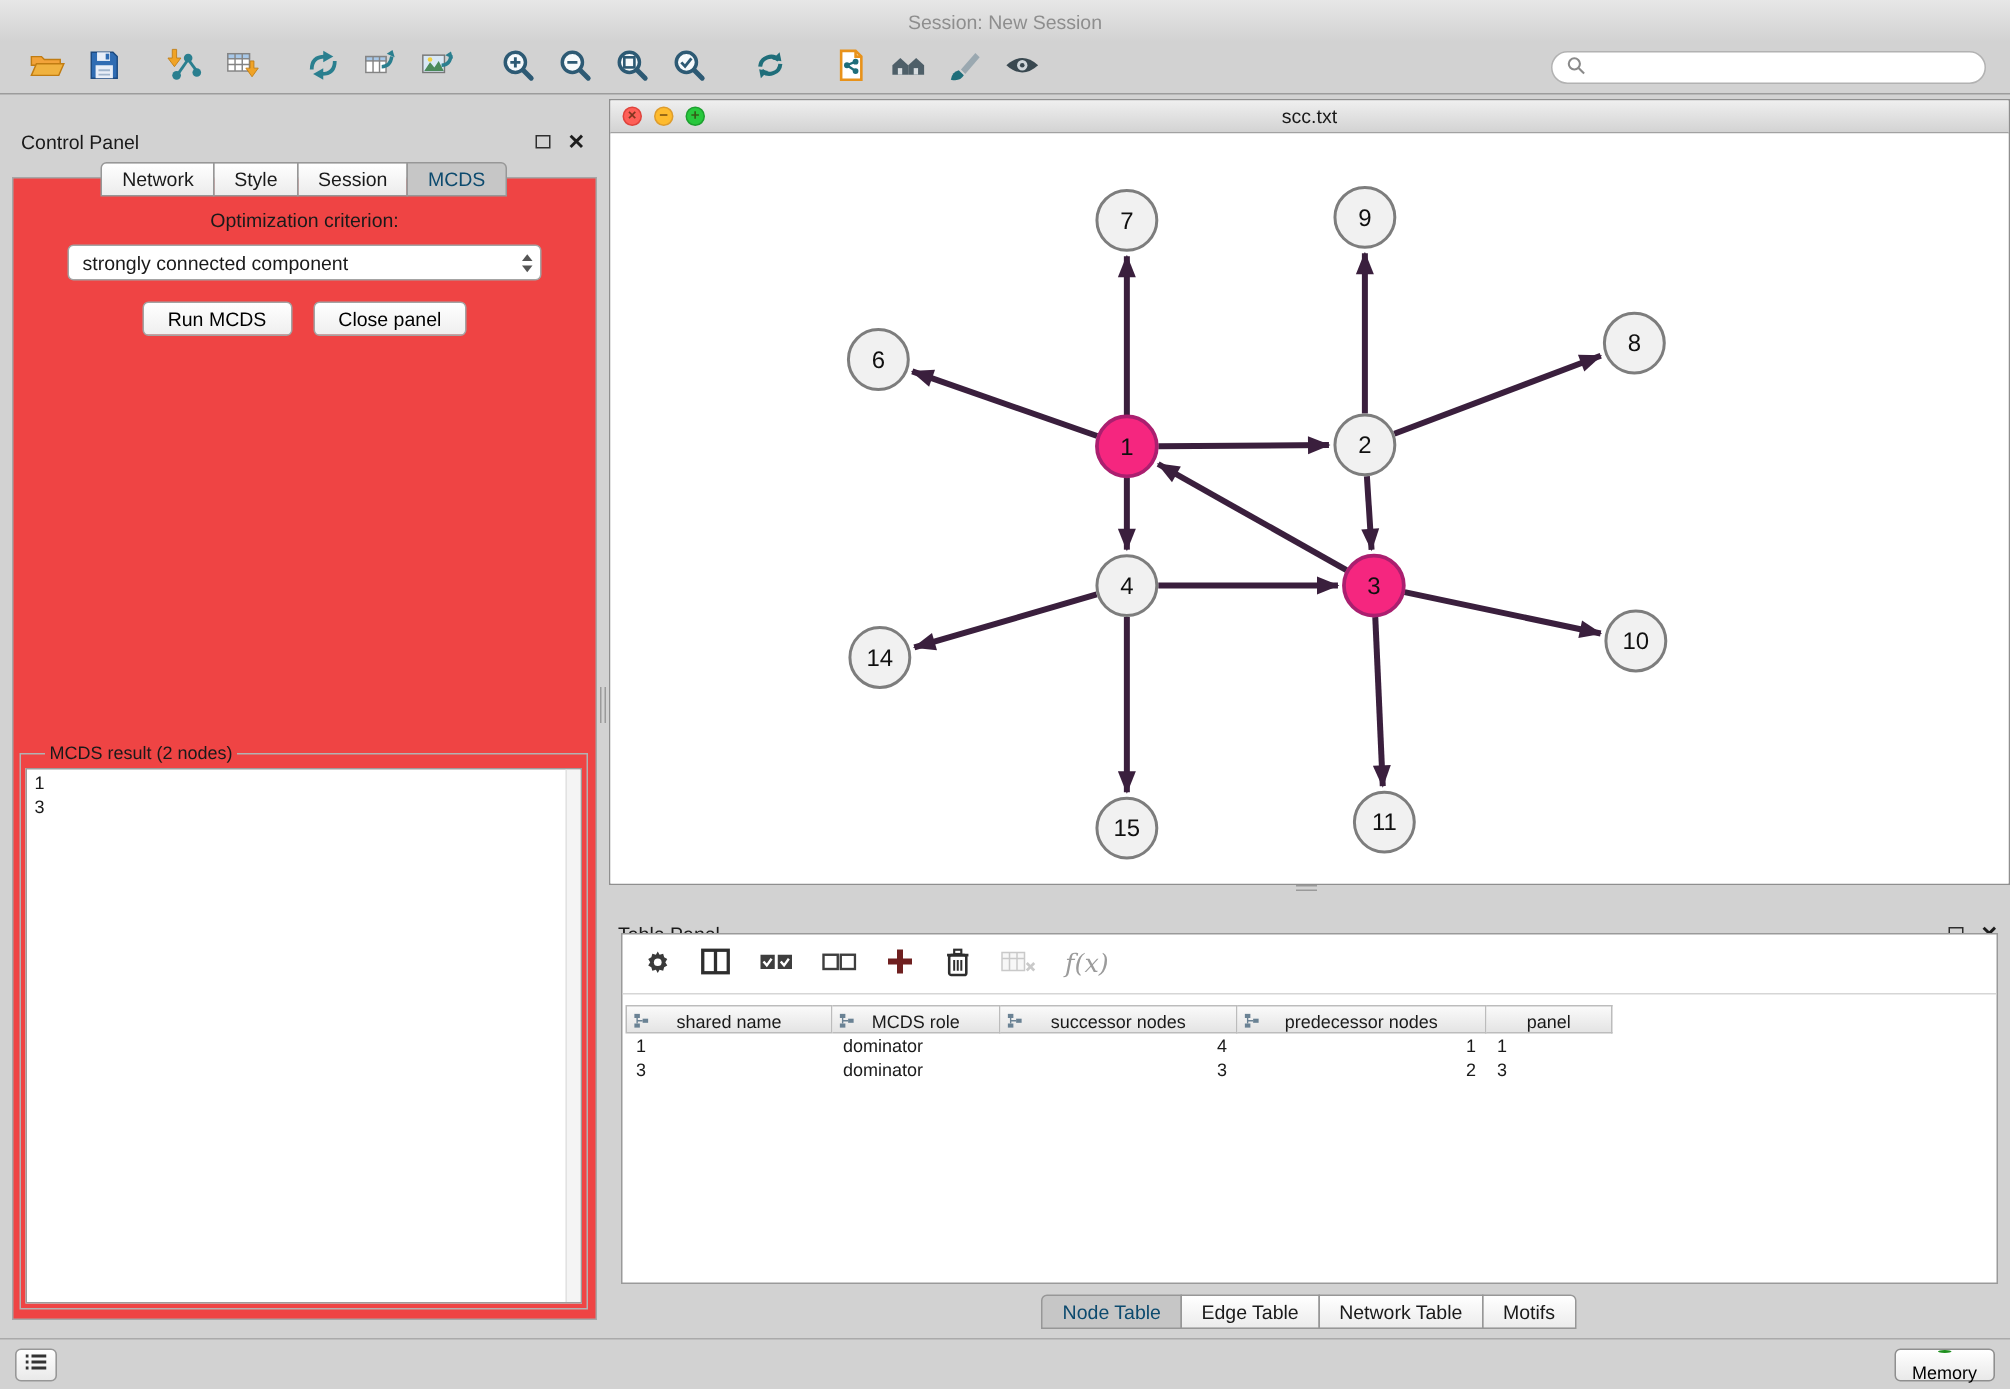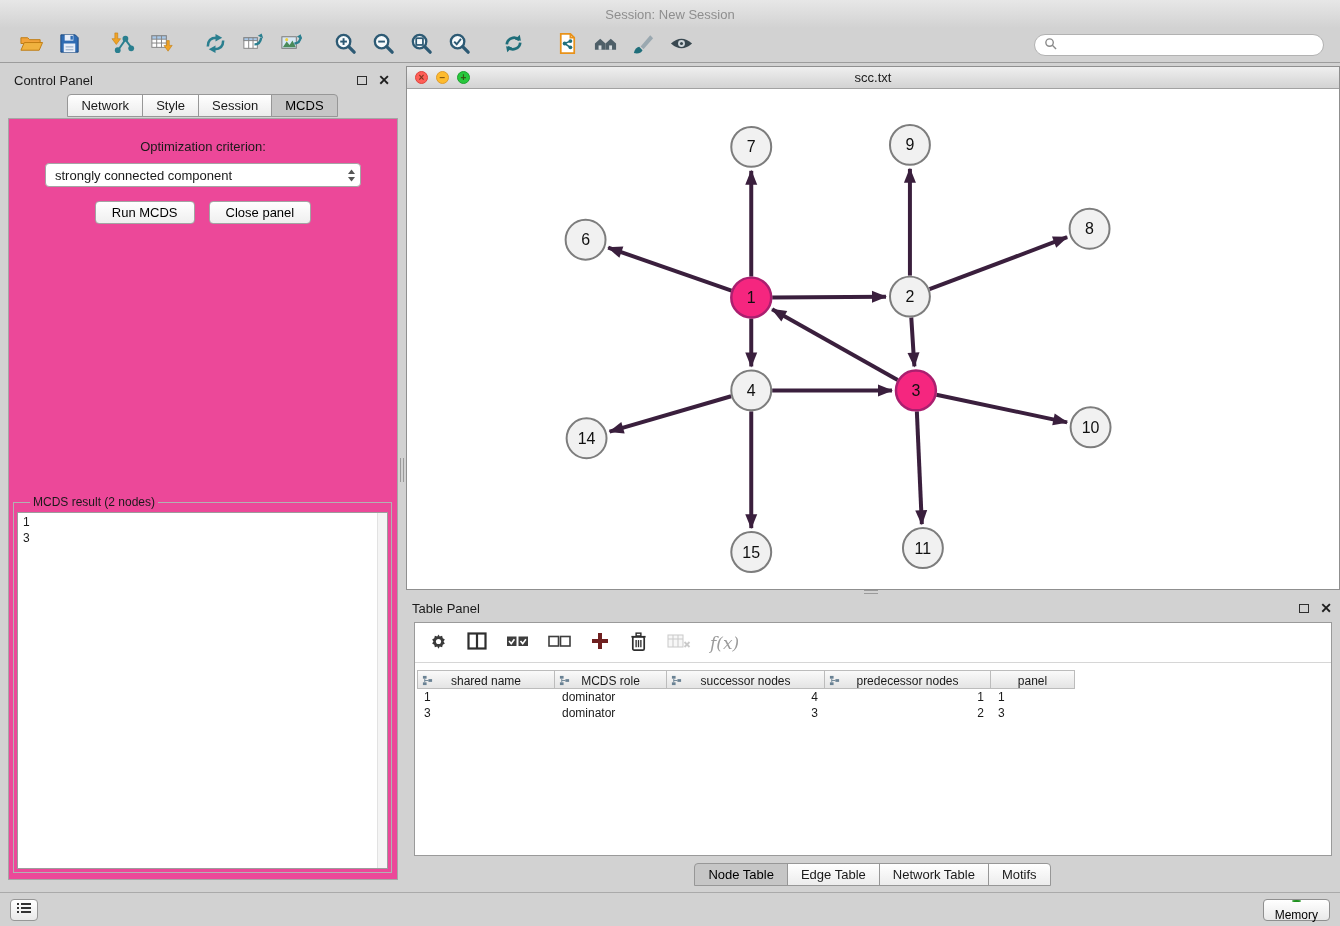--- a/index.html
+++ b/index.html
@@ -19,33 +19,33 @@
     background:transparent; border:none; cursor:default; }
   .tbtn svg { width:25px; height:25px; }
   .tgap { width:16px; }
   .search { margin-left:auto; margin-right:4px; width:290px; height:22px; background:#fff;
     border:1px solid #b2b2b2; border-radius:11px; display:flex; align-items:center; gap:5px; padding:0 9px; }
   .search input { flex:1; border:none; outline:none; background:transparent; font-size:12px;
     font-family:"Liberation Sans", sans-serif; }
 
   
   .control-panel { position:absolute; left:8px; top:68px; width:390px; height:812px; }
-  .panel-header { height:24px; display:flex; align-items:center; font-size:13px; padding-left:6px; }
+  .panel-header { height:24px; display:flex; align-items:center; font-size:13px; padding-left:6px;margin-top:14px; }
   .win-icons { margin-left:auto; display:flex; align-items:center; gap:11px; padding-right:8px; }
   .float-icon { width:10px; height:9px; border:1.5px solid #2e2e2e; display:inline-block; }
   .close-icon { font-size:14px; font-weight:bold; color:#1d1d1d; line-height:1; }
 
   .cp-tabs { display:flex; justify-content:center; position:relative; z-index:2; margin-top:2px; }
   .tab { border:1px solid #979797; background:linear-gradient(#ffffff,#ececec); padding:3px 13px;
     font-size:13px; margin-left:-1px; }
   .tab:first-child { border-radius:4px 0 0 0; }
   .tab:last-child  { border-radius:0 4px 0 0; }
-  .tab.active { background:#c6c6c6; color:#000000; }
-
-  .cp-content { position:absolute; top:50px; left:0; right:0; bottom:0; background:#ec4899;
+  .tab.active { background:#c6c6c6; color:#0c4a6e; }
+
+  .cp-content { position:absolute; top:50px; left:0; right:0; bottom:0; background:#ef4444;
     border:1px solid #a6a6a6; }
   .opt-label { text-align:center; margin-top:20px; font-size:13px; }
   .dropdown { margin:9px 36px 0 36px; height:24px; background:#fff; border:1px solid #a4a4a4;
     border-radius:4px; display:flex; align-items:center; padding:0 4px 0 9px; font-size:13px; }
   .dropdown .stepper { margin-left:auto; display:flex; align-items:center; }
   .btn-row { display:flex; justify-content:center; gap:14px; margin-top:14px; }
   .mac-btn { background:linear-gradient(#ffffff,#efefef); border:1px solid #a3a3a3; border-radius:4px;
     padding:3px 16px; font-size:13px; font-family:"Liberation Sans", sans-serif; }
 
   .result-fieldset { position:absolute; left:4px; right:5px; top:376px; bottom:6px;

